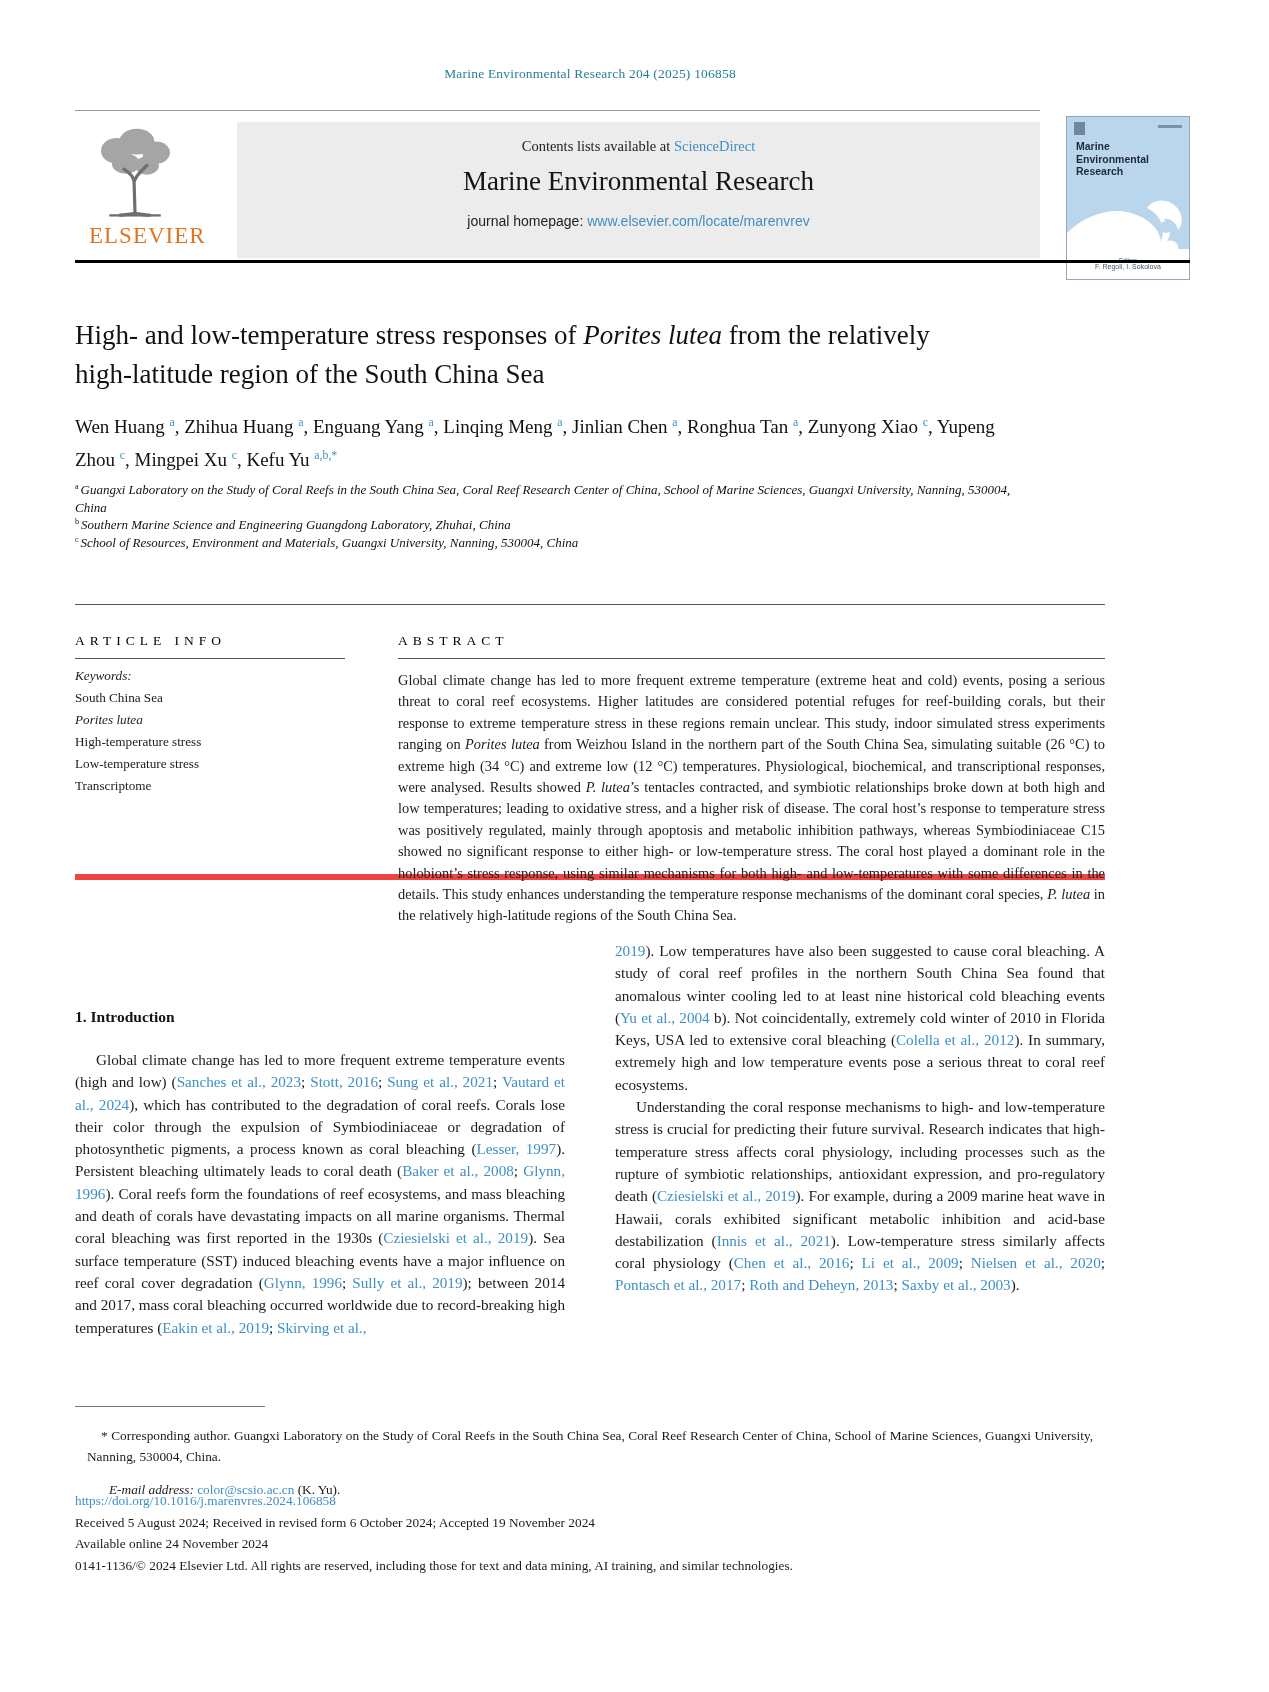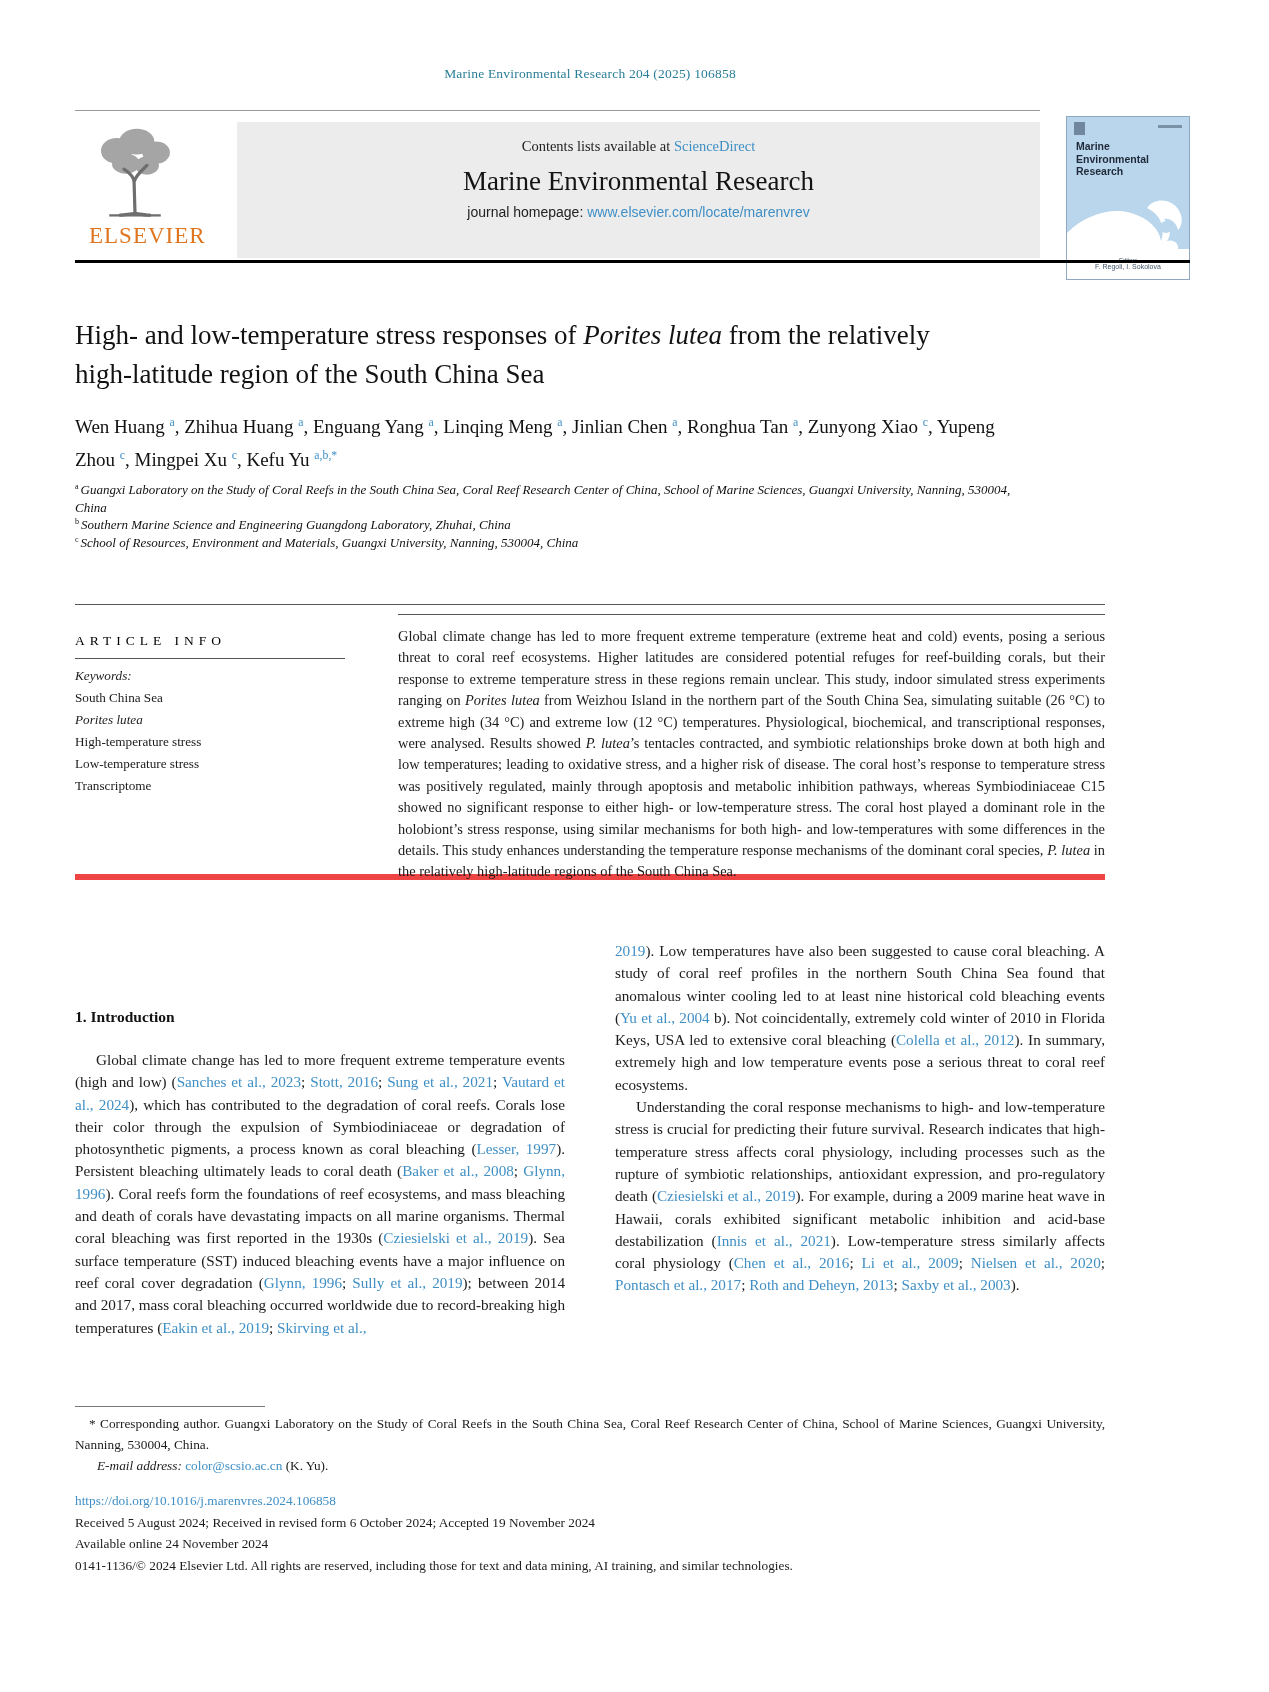--- a/index.html
+++ b/index.html
@@ -20,21 +20,21 @@
             font-size:13.5px;color:var(--teal);letter-spacing:.2px;}
   .rule-thin{position:absolute;top:110px;left:75px;width:965px;border-top:1px solid #9a9a9a;}
 
   .logo-zone{position:absolute;top:122px;left:89px;width:162px;height:136px;background:#fff;}
   .tree{width:92px;height:96px;margin-top:1px;}
   .wordmark{font-size:23px;color:var(--orange);letter-spacing:1px;margin-top:0;}
 
   .band{position:absolute;top:122px;left:237px;width:803px;height:136px;background:#ececec;text-align:center;}
   .contents-line{margin-top:16px;font-size:14.5px;color:#222;}
   .jtitle{margin-top:11px;font-size:27px;color:#141414;}
-  .homepage{margin-top:7px;font-size:14px;font-family:"Liberation Sans","DejaVu Sans",sans-serif;color:#222;}
+  .homepage{margin-top:16px;font-size:14px;font-family:"Liberation Sans","DejaVu Sans",sans-serif;color:#222;}
 
   .cover{position:absolute;top:116px;left:1066px;width:124px;height:164px;background:var(--cover-bg);
          border:1px solid #8fa8bf;overflow:hidden;box-sizing:border-box;}
   .cover-logo{position:absolute;top:5px;left:7px;width:11px;height:13px;background:#5f7389;opacity:.8;}
   .cover-issn{position:absolute;top:8px;right:7px;width:24px;height:3px;background:#5f7389;opacity:.7;}
   .cover-title{position:absolute;top:23px;left:9px;font-family:"Liberation Sans","DejaVu Sans",sans-serif;
                font-weight:bold;font-size:10.5px;line-height:12.5px;color:#1f2937;text-align:left;}
   .wave{position:absolute;bottom:0;left:0;}
   .cover-editors{position:absolute;bottom:9px;width:100%;text-align:center;
                  font-family:"Liberation Sans","DejaVu Sans",sans-serif;color:#3f546b;}
@@ -60,21 +60,21 @@
 
   .col-left{position:absolute;top:1008px;left:75px;width:490px;}
   .col-right{position:absolute;top:940px;left:615px;width:490px;}
   .sec-head{margin:0;font-size:15.5px;font-weight:bold;color:#121212;}
   .body-p{margin:0;font-size:15.2px;line-height:22.3px;text-align:justify;}
   .col-left .body-p{margin-top:23px;}
   .indent{text-indent:21px;}
 
   .foot-rule{position:absolute;top:1406px;left:75px;width:190px;border-top:1px solid #777;}
   .footnote{position:absolute;top:1413px;left:75px;width:1030px;font-size:13.3px;line-height:21px;}
-  .footnote p{margin:0;text-align:justify;}
+  .footnote p{margin:12px;text-align:justify;}
   .fn-note{text-indent:14px;}
   .fn-email{text-indent:22px;}
 
   .footer{position:absolute;top:1490px;left:75px;width:1030px;font-size:13.3px;line-height:21.5px;}
   .f-line{margin:0;}
 </style>
 </head>
 <body>
 
 <div class="page">
@@ -140,20 +140,21 @@
       <div class="colhead">ARTICLE INFO</div>
       <div class="colrule"></div>
       <div class="kw-label">Keywords:</div>
       <div class="kw"><span>South China Sea</span></div>
       <div class="kw"><span class="i">Porites lutea</span></div>
       <div class="kw"><span>High-temperature stress</span></div>
       <div class="kw"><span>Low-temperature stress</span></div>
       <div class="kw"><span>Transcriptome</span></div>
     </div>
     <div class="abs-col">
+      <div class="colhead">ABSTRACT</div>
       <div class="colrule"></div>
       <p class="abs-text"><span>Global climate change has led to more frequent extreme temperature (extreme heat and cold) events, posing a serious threat to coral reef ecosystems. Higher latitudes are considered potential refuges for reef-building corals, but their response to extreme temperature stress in these regions remain unclear. This study, indoor simulated stress experiments ranging on </span><span class="i">Porites lutea</span><span> from Weizhou Island in the northern part of the South China Sea, simulating suitable (26 °C) to extreme high (34 °C) and extreme low (12 °C) temperatures. Physiological, biochemical, and transcriptional responses, were analysed. Results showed </span><span class="i">P. lutea</span><span>’s tentacles contracted, and symbiotic relationships broke down at both high and low temperatures; leading to oxidative stress, and a higher risk of disease. The coral host’s response to temperature stress was positively regulated, mainly through apoptosis and metabolic inhibition pathways, whereas Symbiodiniaceae C15 showed no significant response to either high- or low-temperature stress. The coral host played a dominant role in the holobiont’s stress response, using similar mechanisms for both high- and low-temperatures with some differences in the details. This study enhances understanding the temperature response mechanisms of the dominant coral species, </span><span class="i">P. lutea</span><span> in the relatively high-latitude regions of the South China Sea.</span></p>
     </div>
   </div>
 
   <div class="col-left">
     <h2 class="sec-head">1. Introduction</h2>
     <p class="body-p indent"><span>Global climate change has led to more frequent extreme temperature events (high and low) (</span><a class="link">Sanches et al., 2023</a><span>; </span><a class="link">Stott, 2016</a><span>; </span><a class="link">Sung et al., 2021</a><span>; </span><a class="link">Vautard et al., 2024</a><span>), which has contributed to the degradation of coral reefs. Corals lose their color through the expulsion of Symbiodiniaceae or degradation of photosynthetic pigments, a process known as coral bleaching (</span><a class="link">Lesser, 1997</a><span>). Persistent bleaching ultimately leads to coral death (</span><a class="link">Baker et al., 2008</a><span>; </span><a class="link">Glynn, 1996</a><span>). Coral reefs form the foundations of reef ecosystems, and mass bleaching and death of corals have devastating impacts on all marine organisms. Thermal coral bleaching was first reported in the 1930s (</span><a class="link">Cziesielski et al., 2019</a><span>). Sea surface temperature (SST) induced bleaching events have a major influence on reef coral cover degradation (</span><a class="link">Glynn, 1996</a><span>; </span><a class="link">Sully et al., 2019</a><span>); between 2014 and 2017, mass coral bleaching occurred worldwide due to record-breaking high temperatures (</span><a class="link">Eakin et al., 2019</a><span>; </span><a class="link">Skirving et al.,</a></p>
   </div>
 

